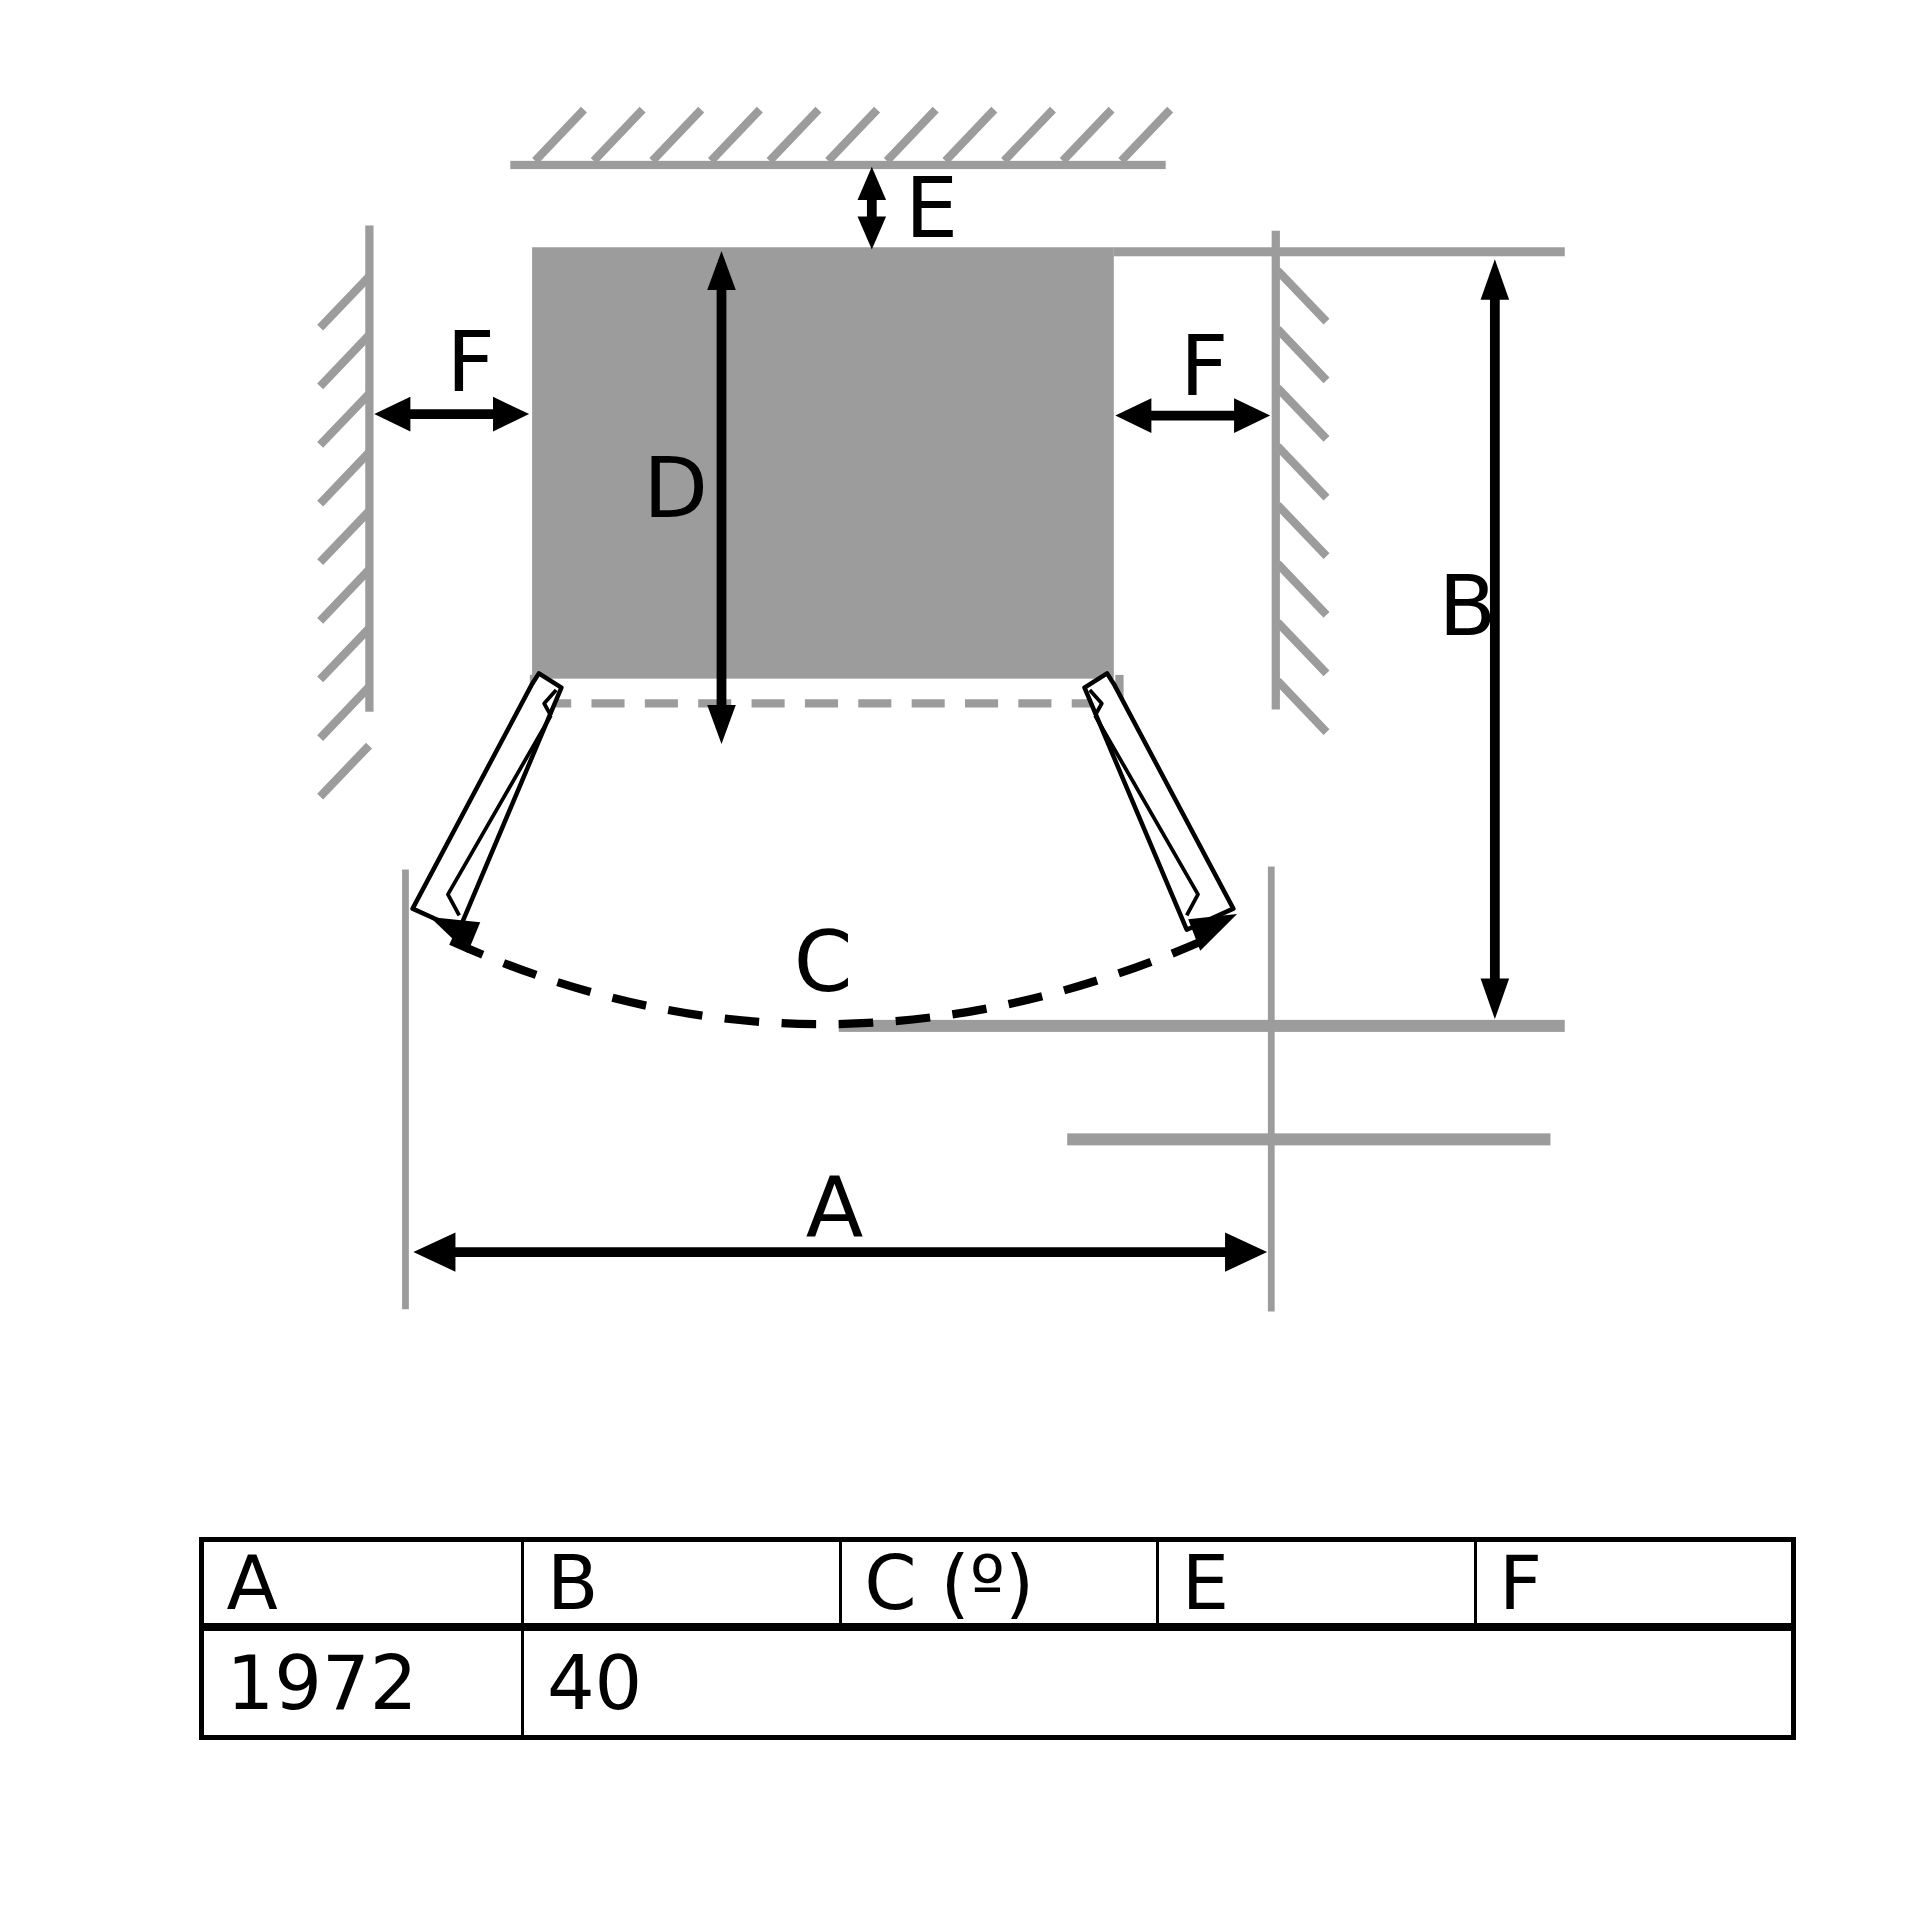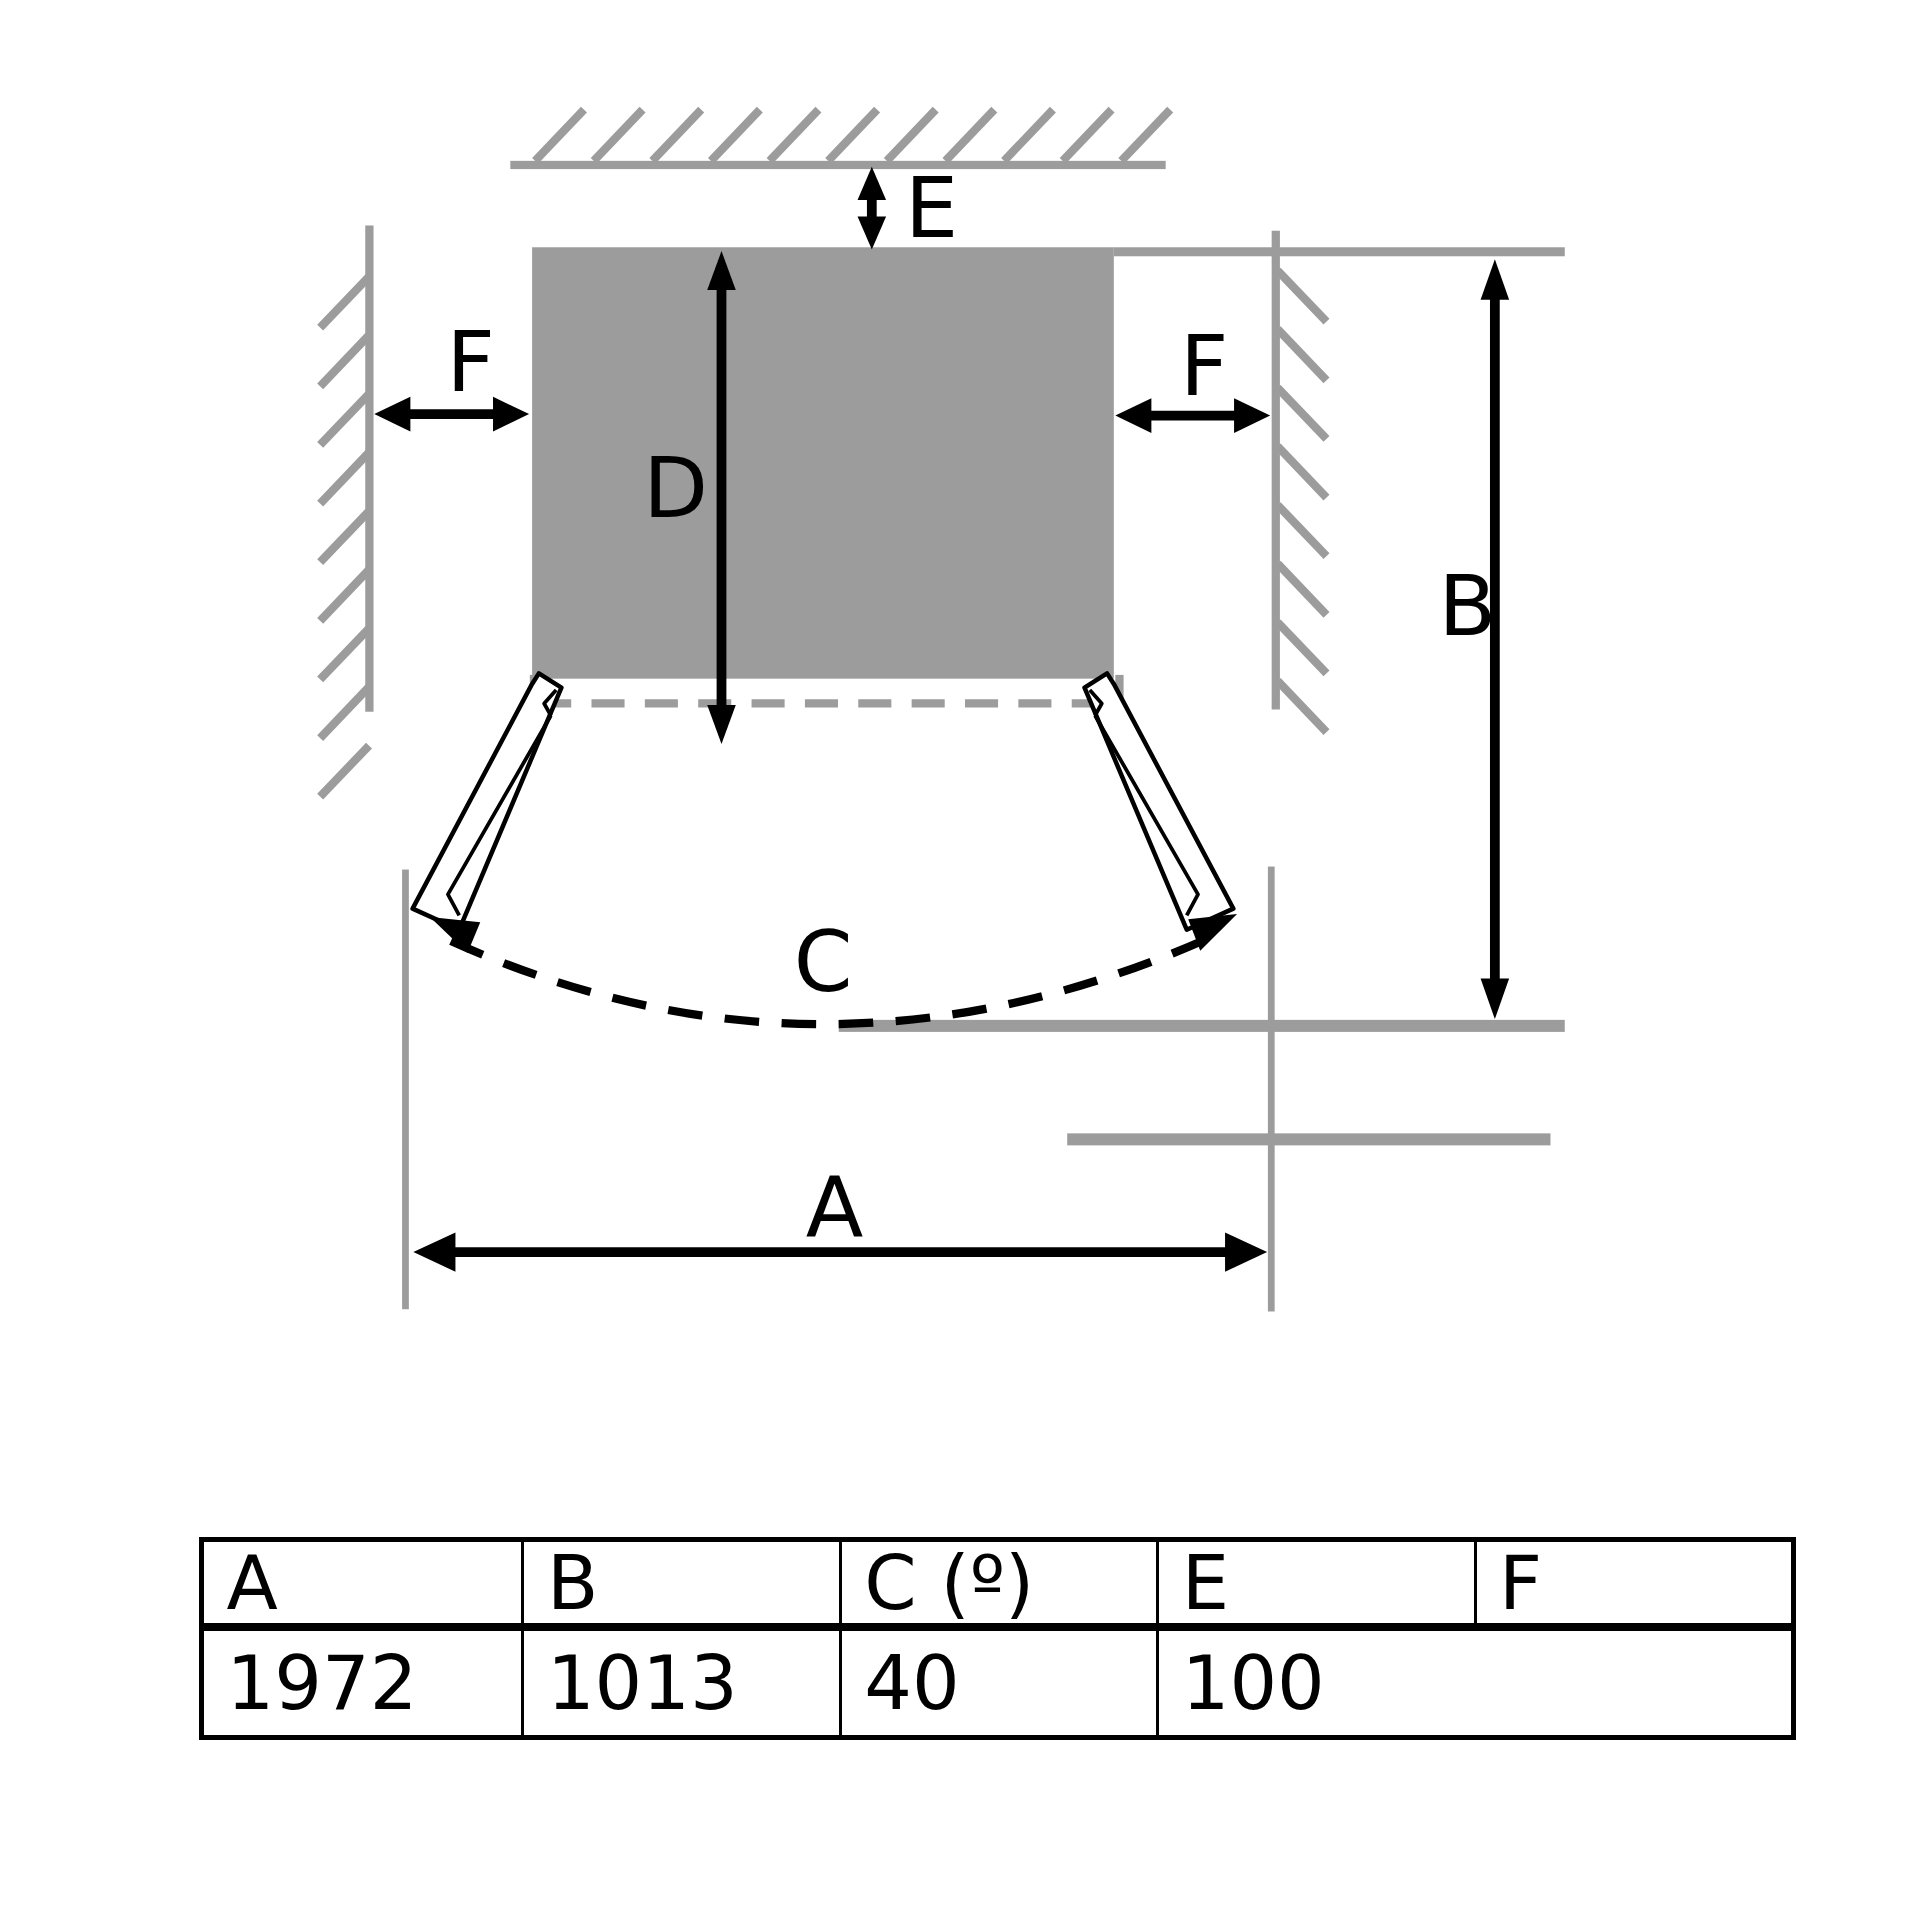--- a/index.html
+++ b/index.html
@@ -189,19 +189,17 @@
   </svg>
 
   <div class="spec-table">
     <div class="spec-cell head first">A</div>
     <div class="spec-cell head">B</div>
     <div class="spec-cell head">C (º)</div>
     <div class="spec-cell head">E</div>
     <div class="spec-cell head">F</div>
 
     <div class="spec-cell first">1972</div>
-    <div class="spec-cell">1013</div>
     <div class="spec-cell">40</div>
-    <div class="spec-cell">100</div>
   </div>
 
 </div>
 
 
 </body></html>

